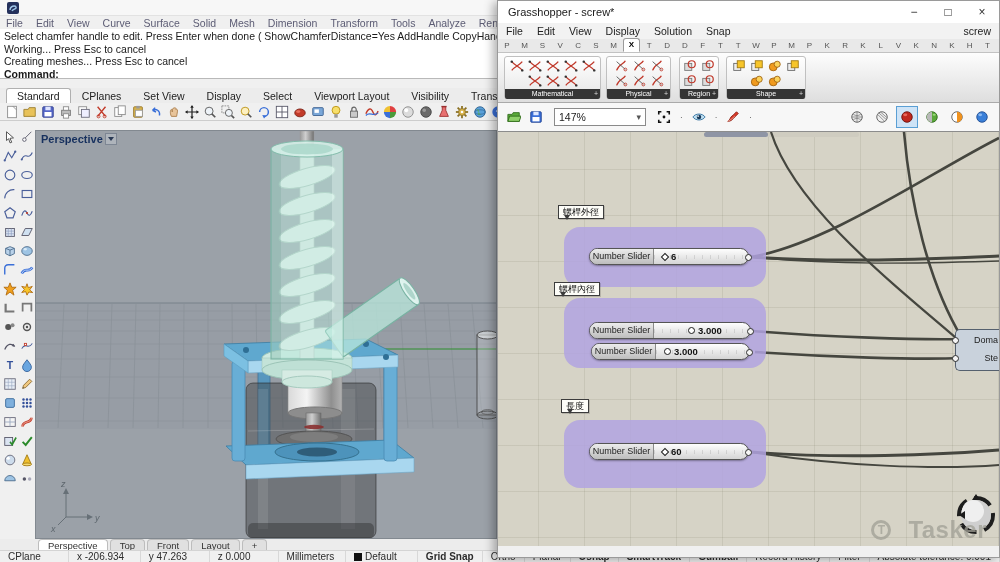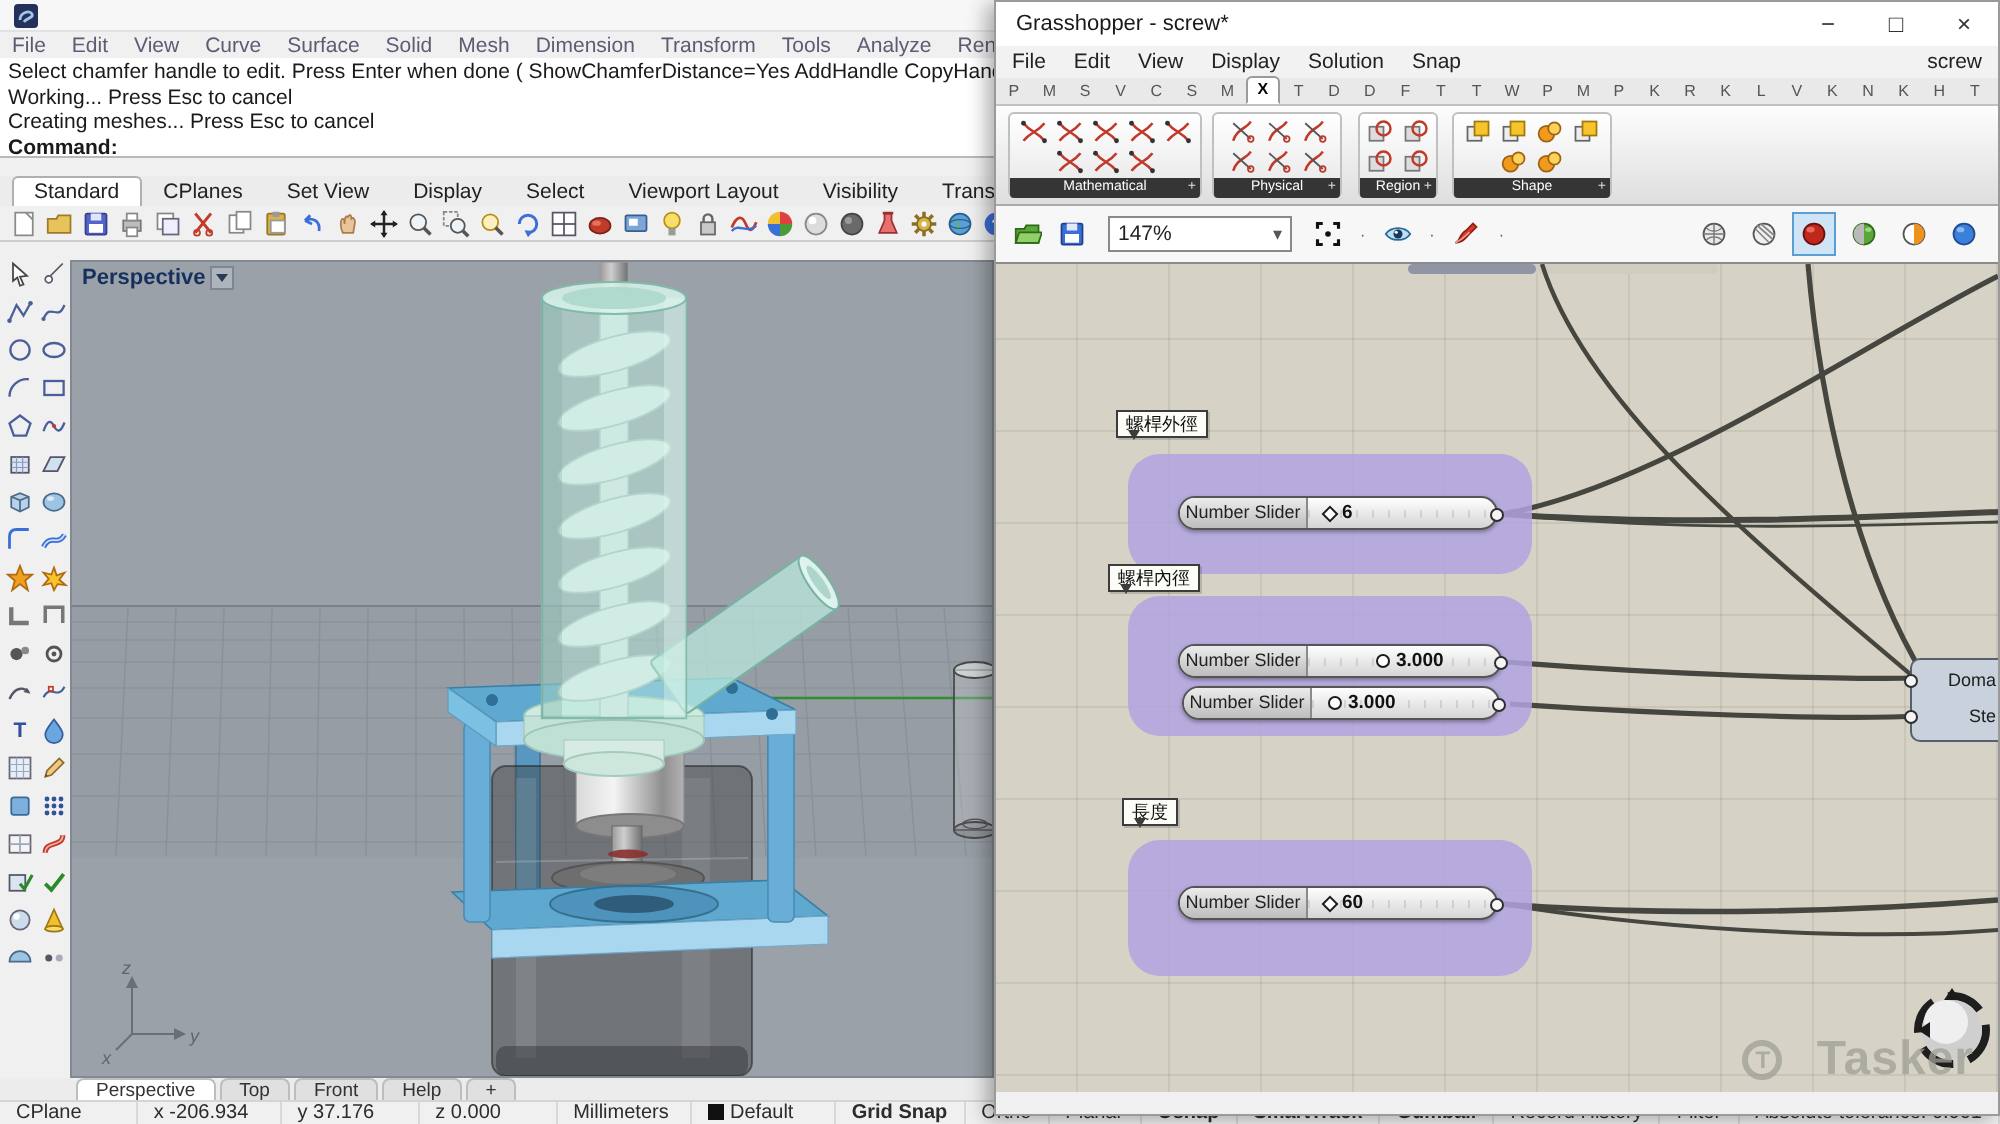--- a/index.html
+++ b/index.html
@@ -708,28 +708,28 @@
         <text x="15" y="401" font-size="9" font-style="italic" fill="#5d666d" stroke="none">x</text>
       </g>
     </svg>
   </div>
 
   <div class="r-vptabs">
 
   <span class="vptab active">Perspective</span>
       <span class="vptab">Top</span>
       <span class="vptab">Front</span>
-      <span class="vptab">Help</span>
+      <span class="vptab">Layout</span>
       <span class="vptab">+</span>
     </div>
 
   <div class="r-status">
     <span class="seg" style="width:88px">CPlane</span>
     <span class="seg" style="width:92px">x -206.934</span>
-    <span class="seg" style="width:88px">y 37.176</span>
+    <span class="seg" style="width:88px">y 47.263</span>
     <span class="seg" style="width:88px">z 0.000</span>
     <span class="seg" style="width:86px">Millimeters</span>
     <span class="seg" style="width:92px"><span class="swatch"></span><span>Default</span></span>
     <span style="flex:1"></span>
     <span style="display:flex">
 
     <span class="tog bold">Grid Snap</span>
         <span class="tog">Ortho</span>
         <span class="tog">Planar</span>
         <span class="tog bold">Osnap</span>

